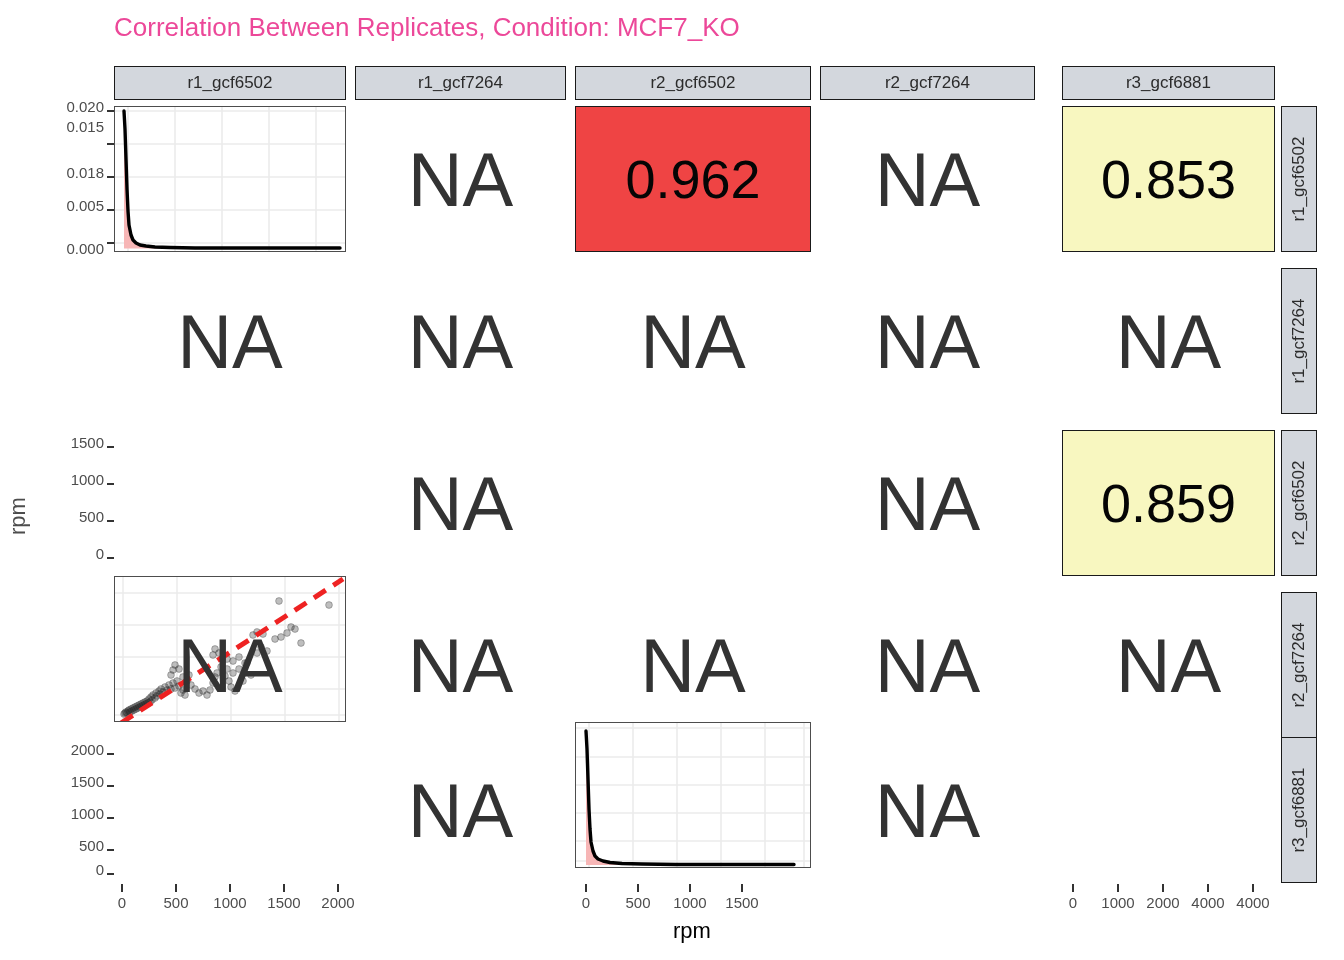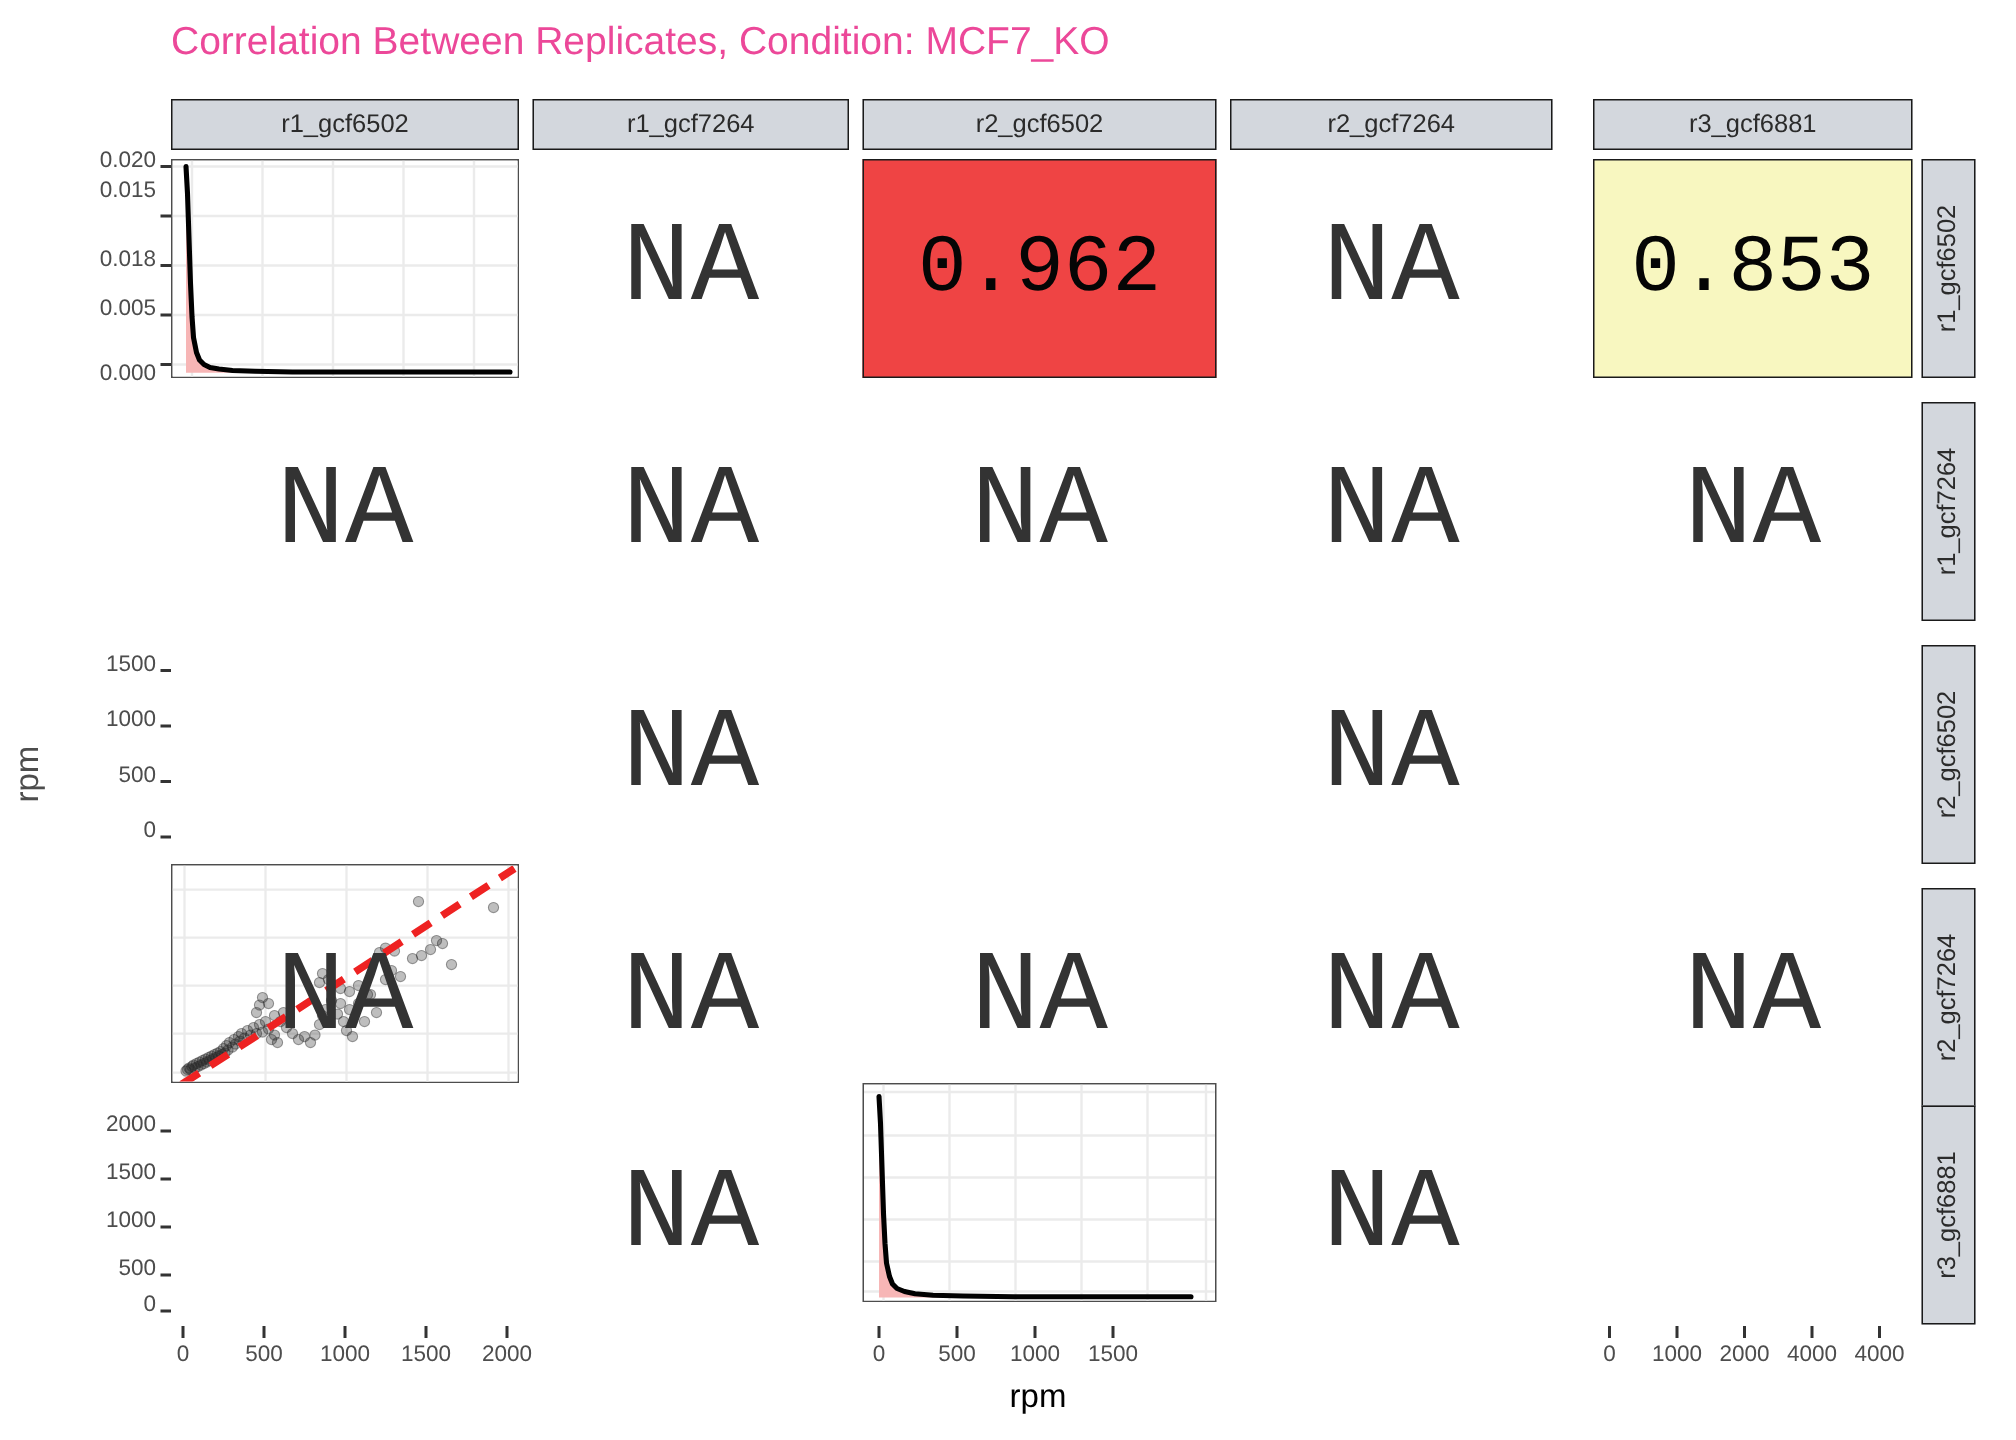--- a/index.html
+++ b/index.html
@@ -63,21 +63,20 @@
   .row-strip span {
     transform: rotate(-90deg);
     white-space: nowrap;
     display: block;
   }
 
   
   .cell {
     position: absolute;
     box-sizing: border-box;
-    font-family: Liberation Mono, monospace;
   }
 
   .cell-na {
     display: flex;
     align-items: center;
     justify-content: center;
     font-size: 76px;
     color: #333333;
     letter-spacing: 0px;
   }
@@ -359,20 +358,21 @@
         <line x1="189" y1="0" x2="189" y2="146"></line>
         <line x1="228" y1="0" x2="228" y2="146"></line>
       </g>
       <path d="M10,8 L11,26 L12,56 L13,86 L14,106 L15,119 L17,128 L19,133 L22,136 L27,138 L34,139.5 L46,140.5 L66,141 L100,141.5 L150,141.5 L218,141.5 L218,142 L10,142 Z" fill="#f7b6b6"></path>
       <path d="M10,8 L11,26 L12,56 L13,86 L14,106 L15,119 L17,128 L19,133 L22,136 L27,138 L34,139.5 L46,140.5 L66,141 L100,141.5 L150,141.5 L218,141.5" fill="none" stroke="#000000" stroke-width="3.4" stroke-linejoin="round" stroke-linecap="round"></path>
     </svg>
   </div>
 
   <div class="cell cell-na" style="left:820px;  top:430px; width:215px; height:146px;">NA</div>
 
+  <div class="cell cell-corr" style="left:1062px; top:430px; width:213px; height:146px; background:#f8f7c0;">0.859</div>
 
   <div class="cell cell-na" style="left:114px;  top:592px; width:232px; height:146px;">NA</div>
   <div class="cell cell-na" style="left:355px;  top:592px; width:211px; height:146px;">NA</div>
   <div class="cell cell-na" style="left:575px;  top:592px; width:236px; height:146px;">NA</div>
   <div class="cell cell-na" style="left:820px;  top:592px; width:215px; height:146px;">NA</div>
   <div class="cell cell-na" style="left:1062px; top:592px; width:213px; height:146px;">NA</div>
 
   <div class="tick-text y" style="left:20px;  top:741px; width:84px;">2000</div>
   <div class="tick-text y" style="left:20px;  top:773px; width:84px;">1500</div>
   <div class="tick-text y" style="left:20px;  top:805px; width:84px;">1000</div>

